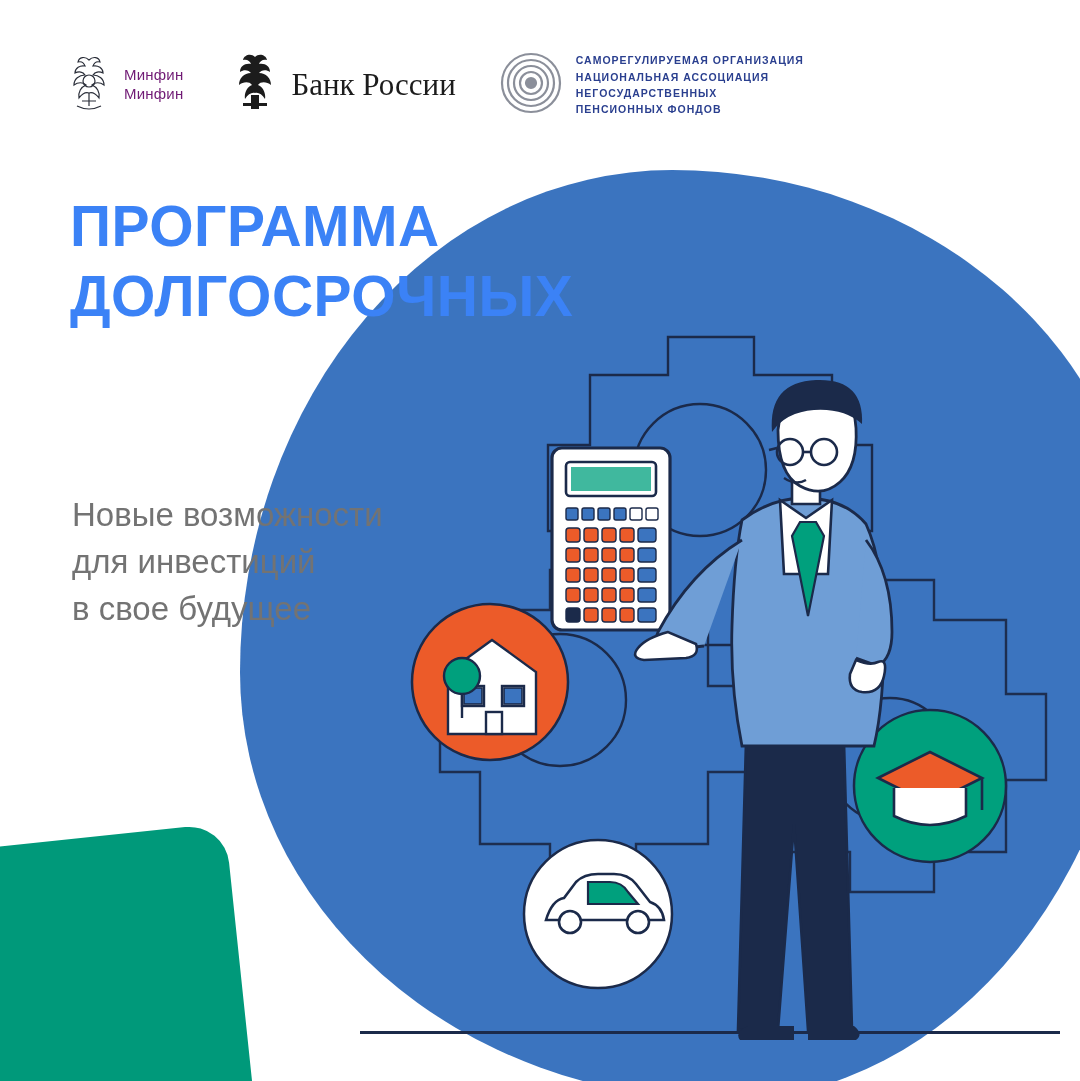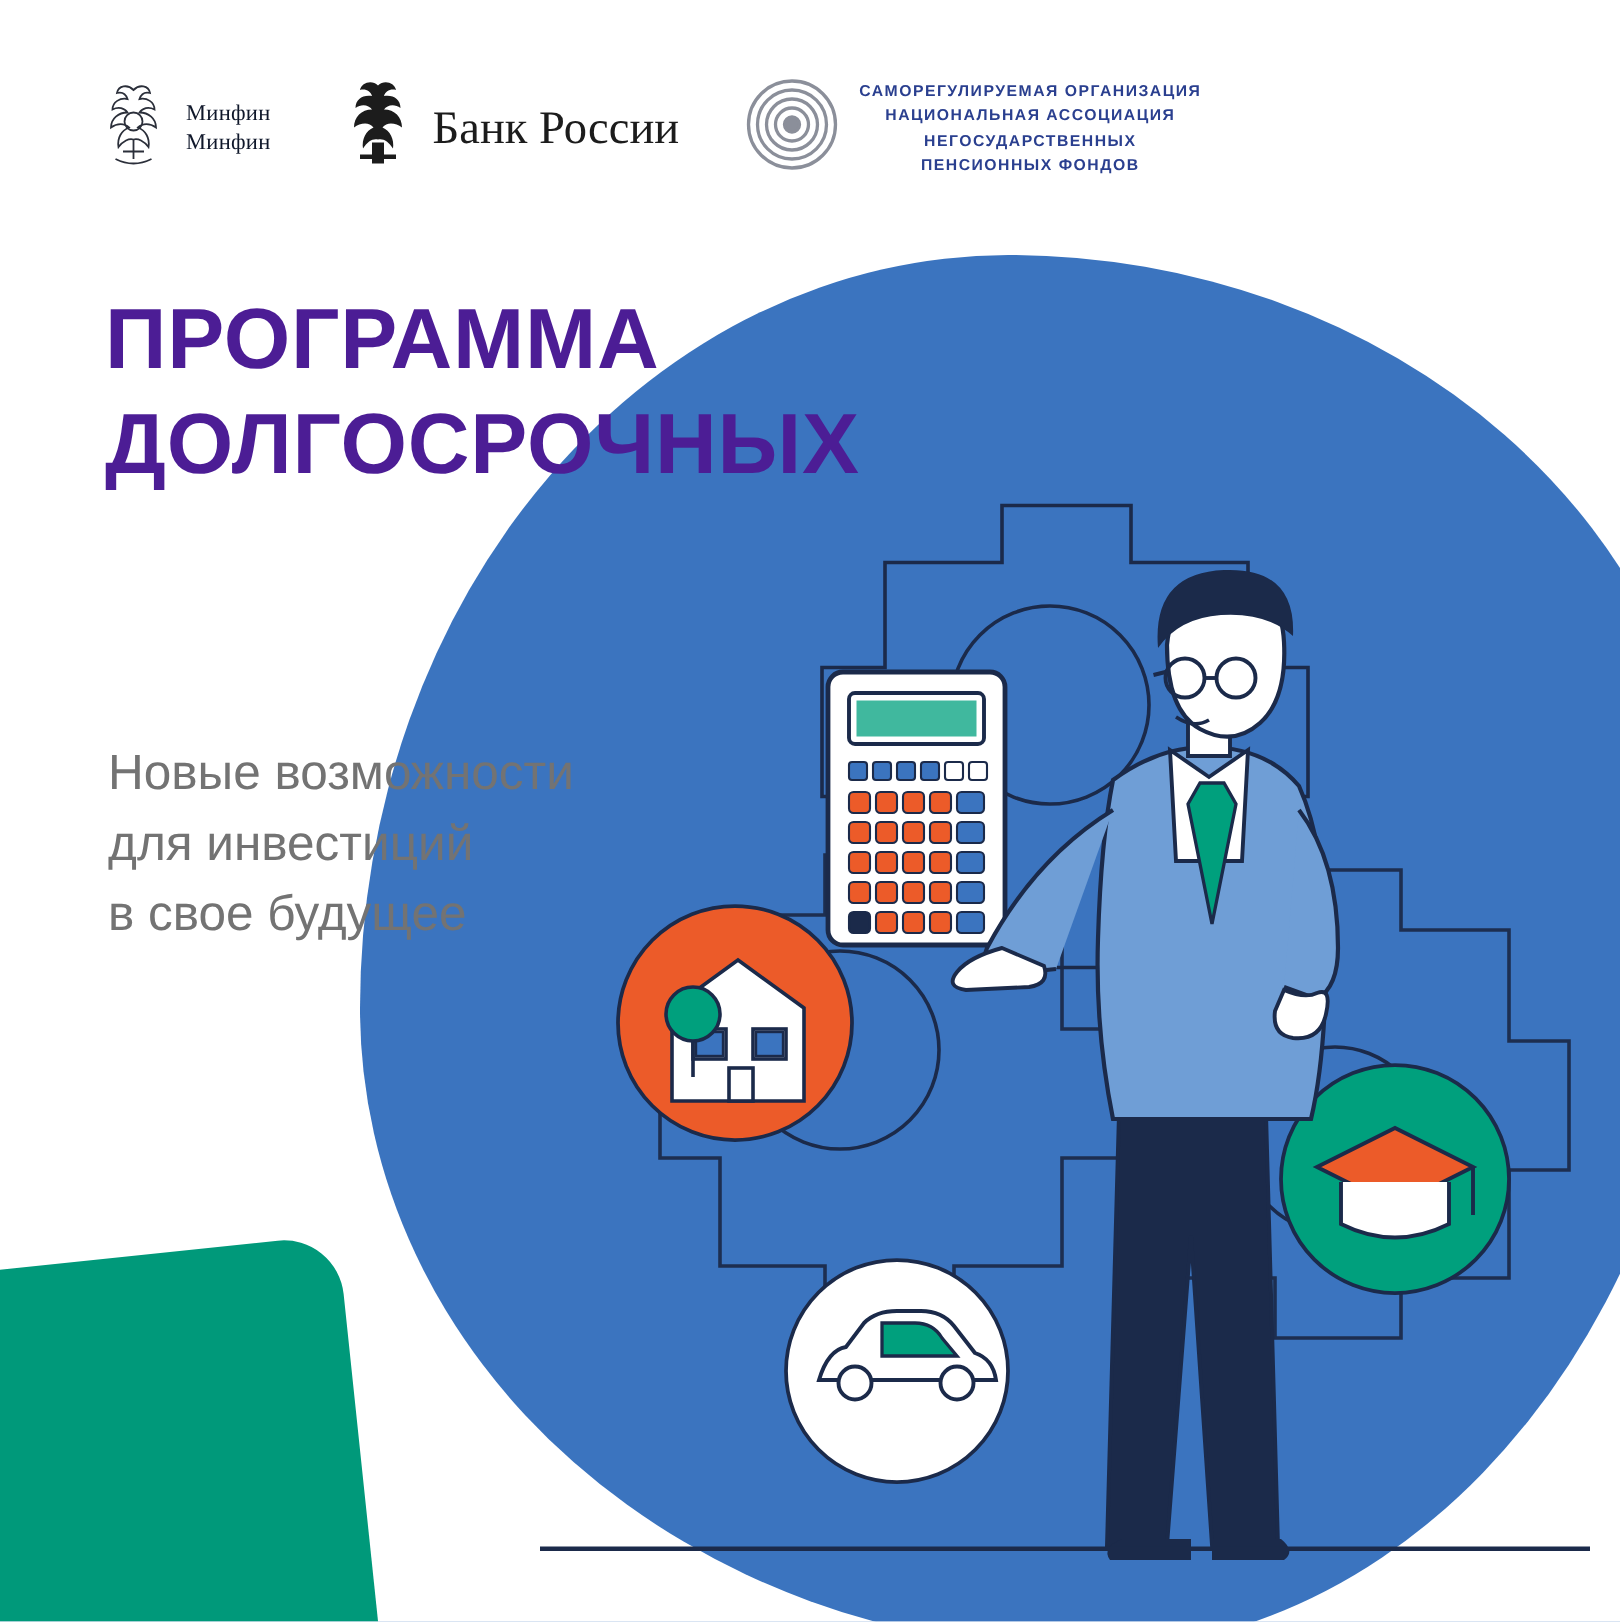--- a/index.html
+++ b/index.html
@@ -56,33 +56,31 @@
     top: 52px;
     left: 66px;
     display: flex;
     align-items: center;
     gap: 0px;
     z-index: 5;
   }
   .logo-block {
     display: flex;
     align-items: center;
-    text-align: center;
   }
   .logo-minfin { margin-right: 48px; }
   .logo-cbr { margin-right: 44px; }
 
   .logo-mark {
     flex: 0 0 auto;
   }
   .logo-text {
     margin-left: 12px;
-    color: #0f172a;
+    color: #701a75;
     line-height: 1.25;
-    font-family: Liberation Serif, serif;
   }
   .logo-text.minfin {
     font-size: 15px;
     letter-spacing: 0.2px;
   }
   .logo-text.cbr {
     font-size: 31px;
     letter-spacing: 0px;
     font-family: "Liberation Serif", serif;
     color: #1c1c1c;
@@ -96,21 +94,21 @@
     line-height: 1.55;
     text-transform: uppercase;
   }
 
   
   .headline {
     position: absolute;
     left: 70px;
     top: 192px;
     z-index: 5;
-    color: #4c1d95;
+    color: #3b82f6;
     font-weight: bold;
     font-size: 57px;
     line-height: 1.22;
     letter-spacing: 0.5px;
     max-width: 640px;
   }
   .headline div { white-space: nowrap; }
 
   .subhead {
     position: absolute;

